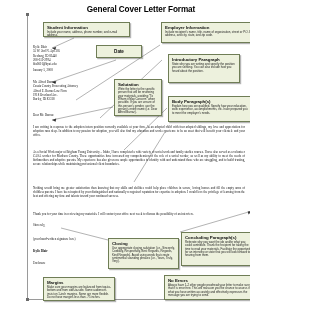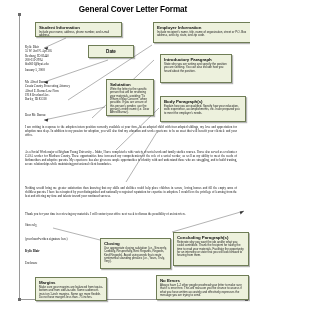--- a/index.html
+++ b/index.html
@@ -4,21 +4,21 @@
 <style>
   html,body{margin:0;padding:0;}
   body{
     width:250px;height:323px;
     background:#ffffff;
     font-family:"Liberation Sans", sans-serif;
     color:#1a1a1a;
     overflow:hidden;
     position:relative;
   }
-  #page{position:absolute;left:8px;top:0;width:250px;height:323px;}
+  #page{position:absolute;left:16px;top:0;width:250px;height:323px;}
 
   .title{
     position:absolute;left:0;top:5px;width:250px;
     text-align:center;
     font-size:8.2px;font-weight:bold;
     letter-spacing:-0.1px;
     color:#000;
   }
 
   

